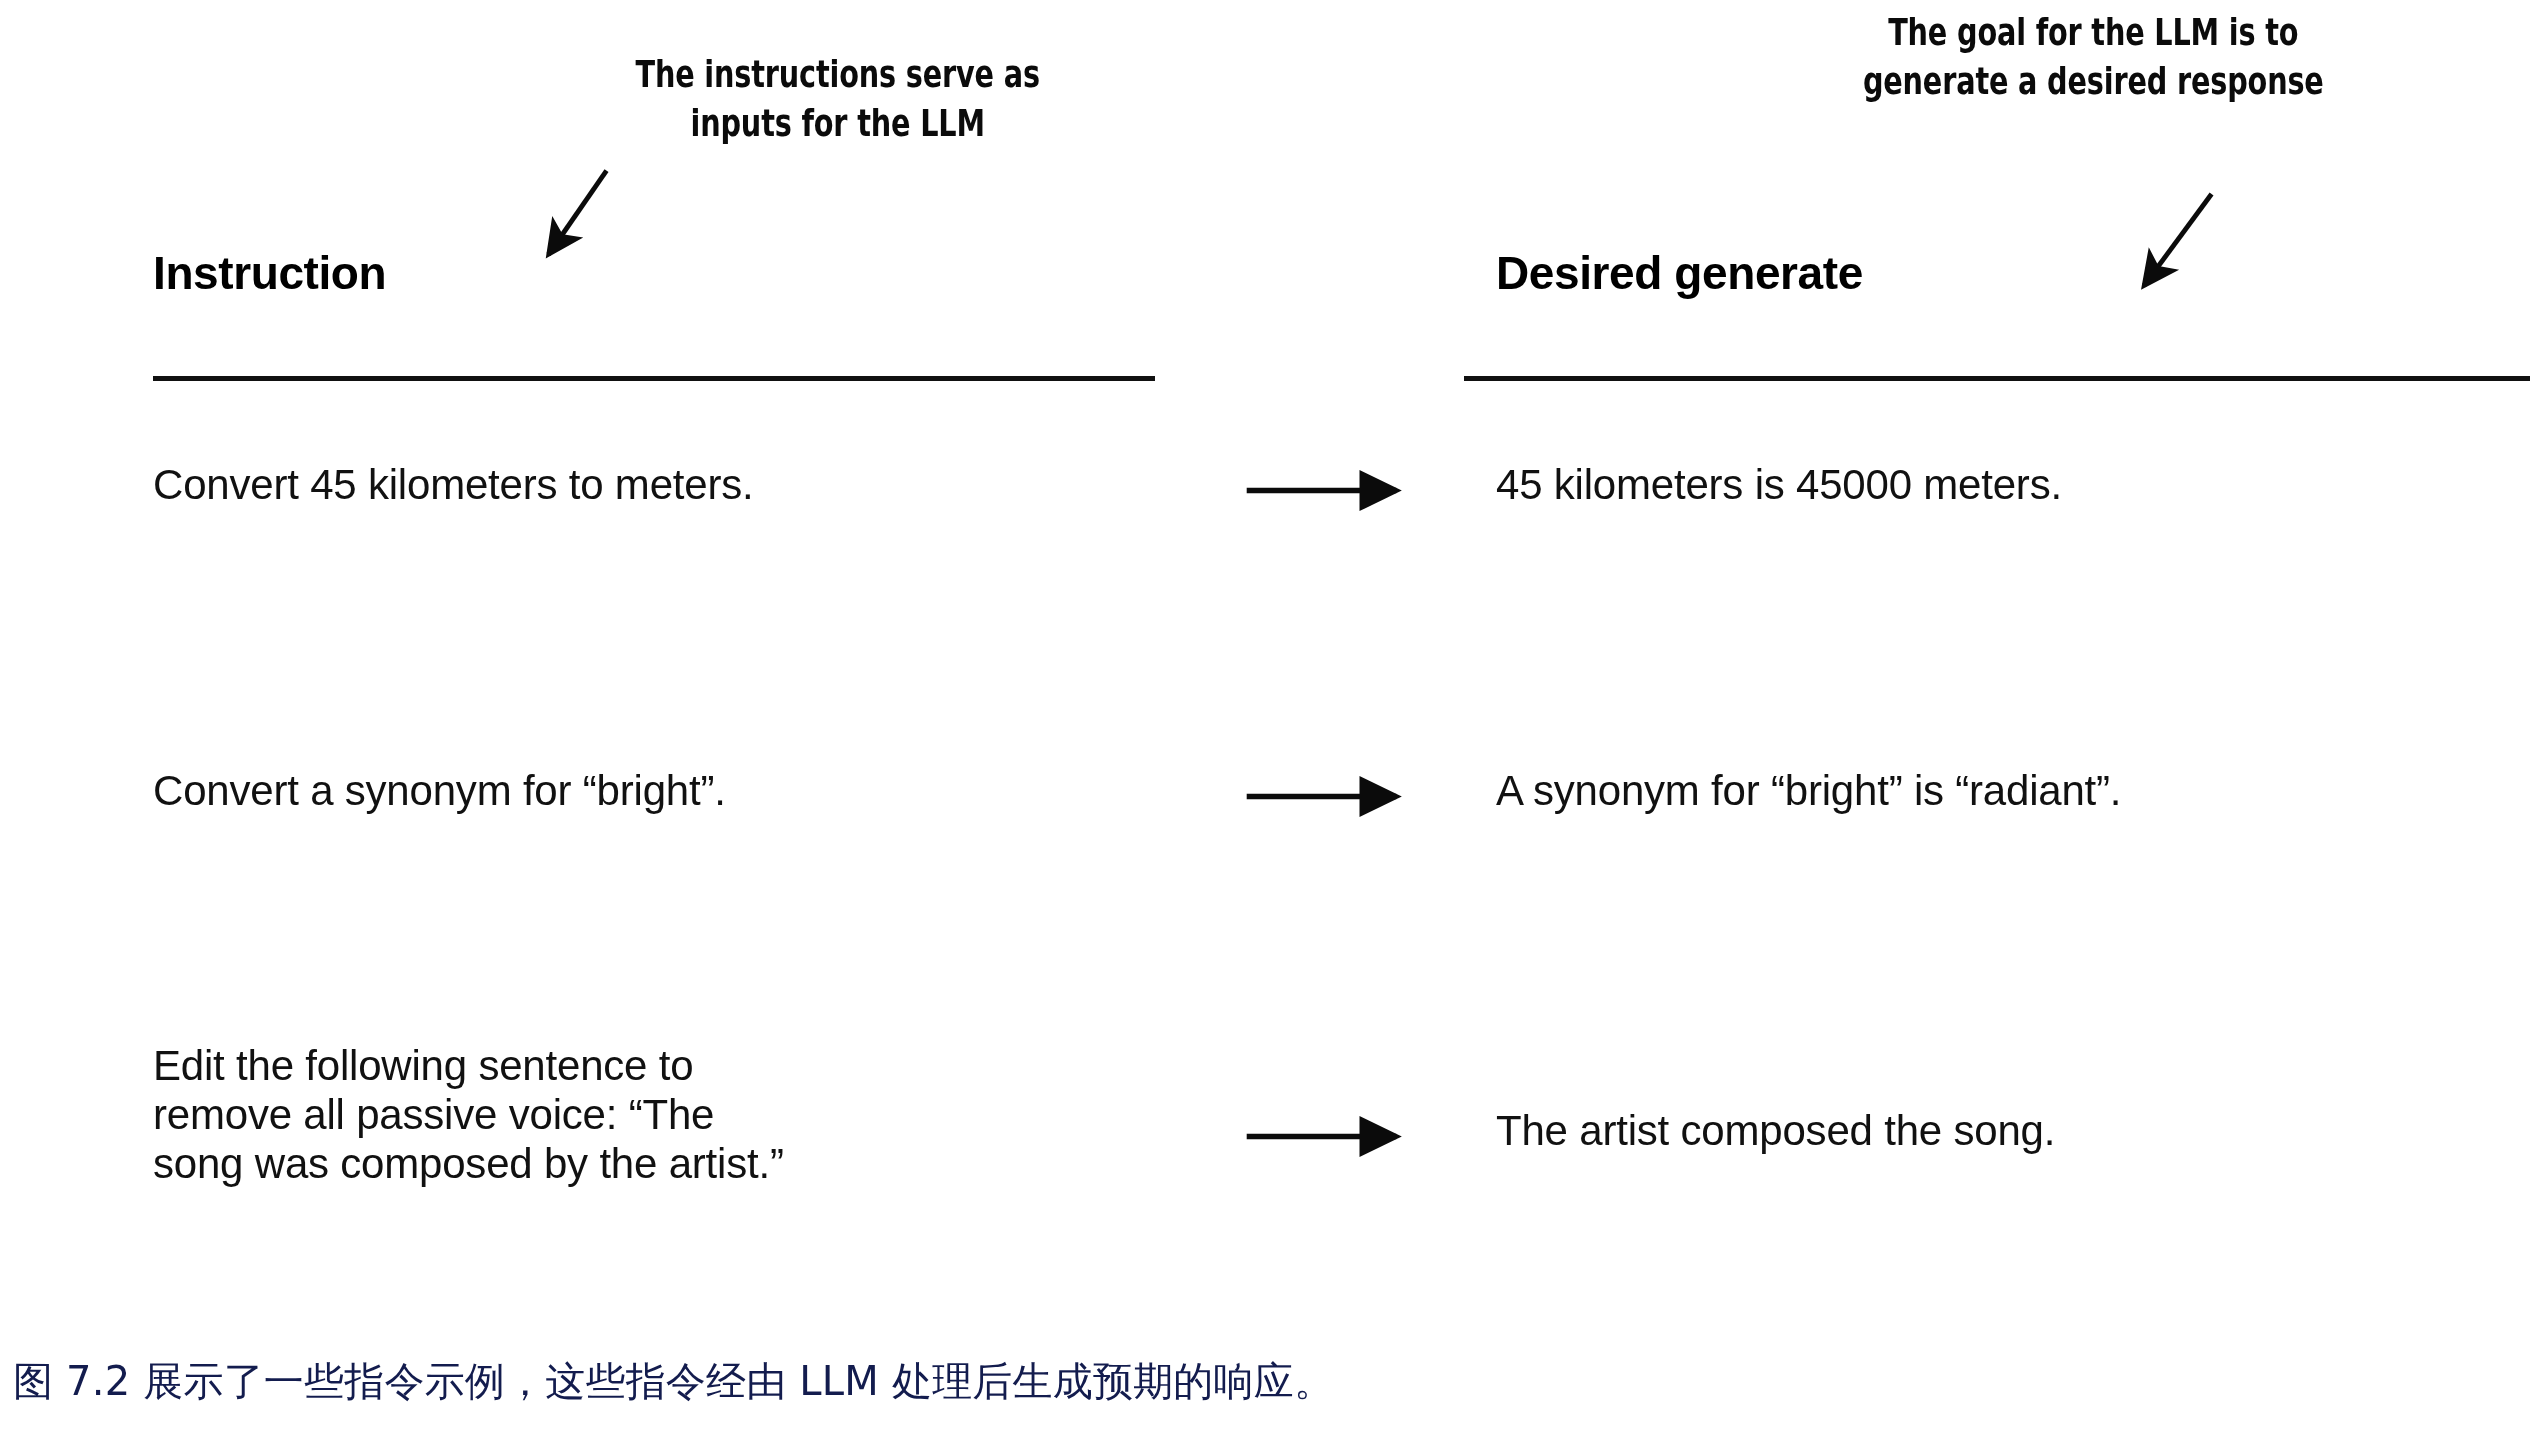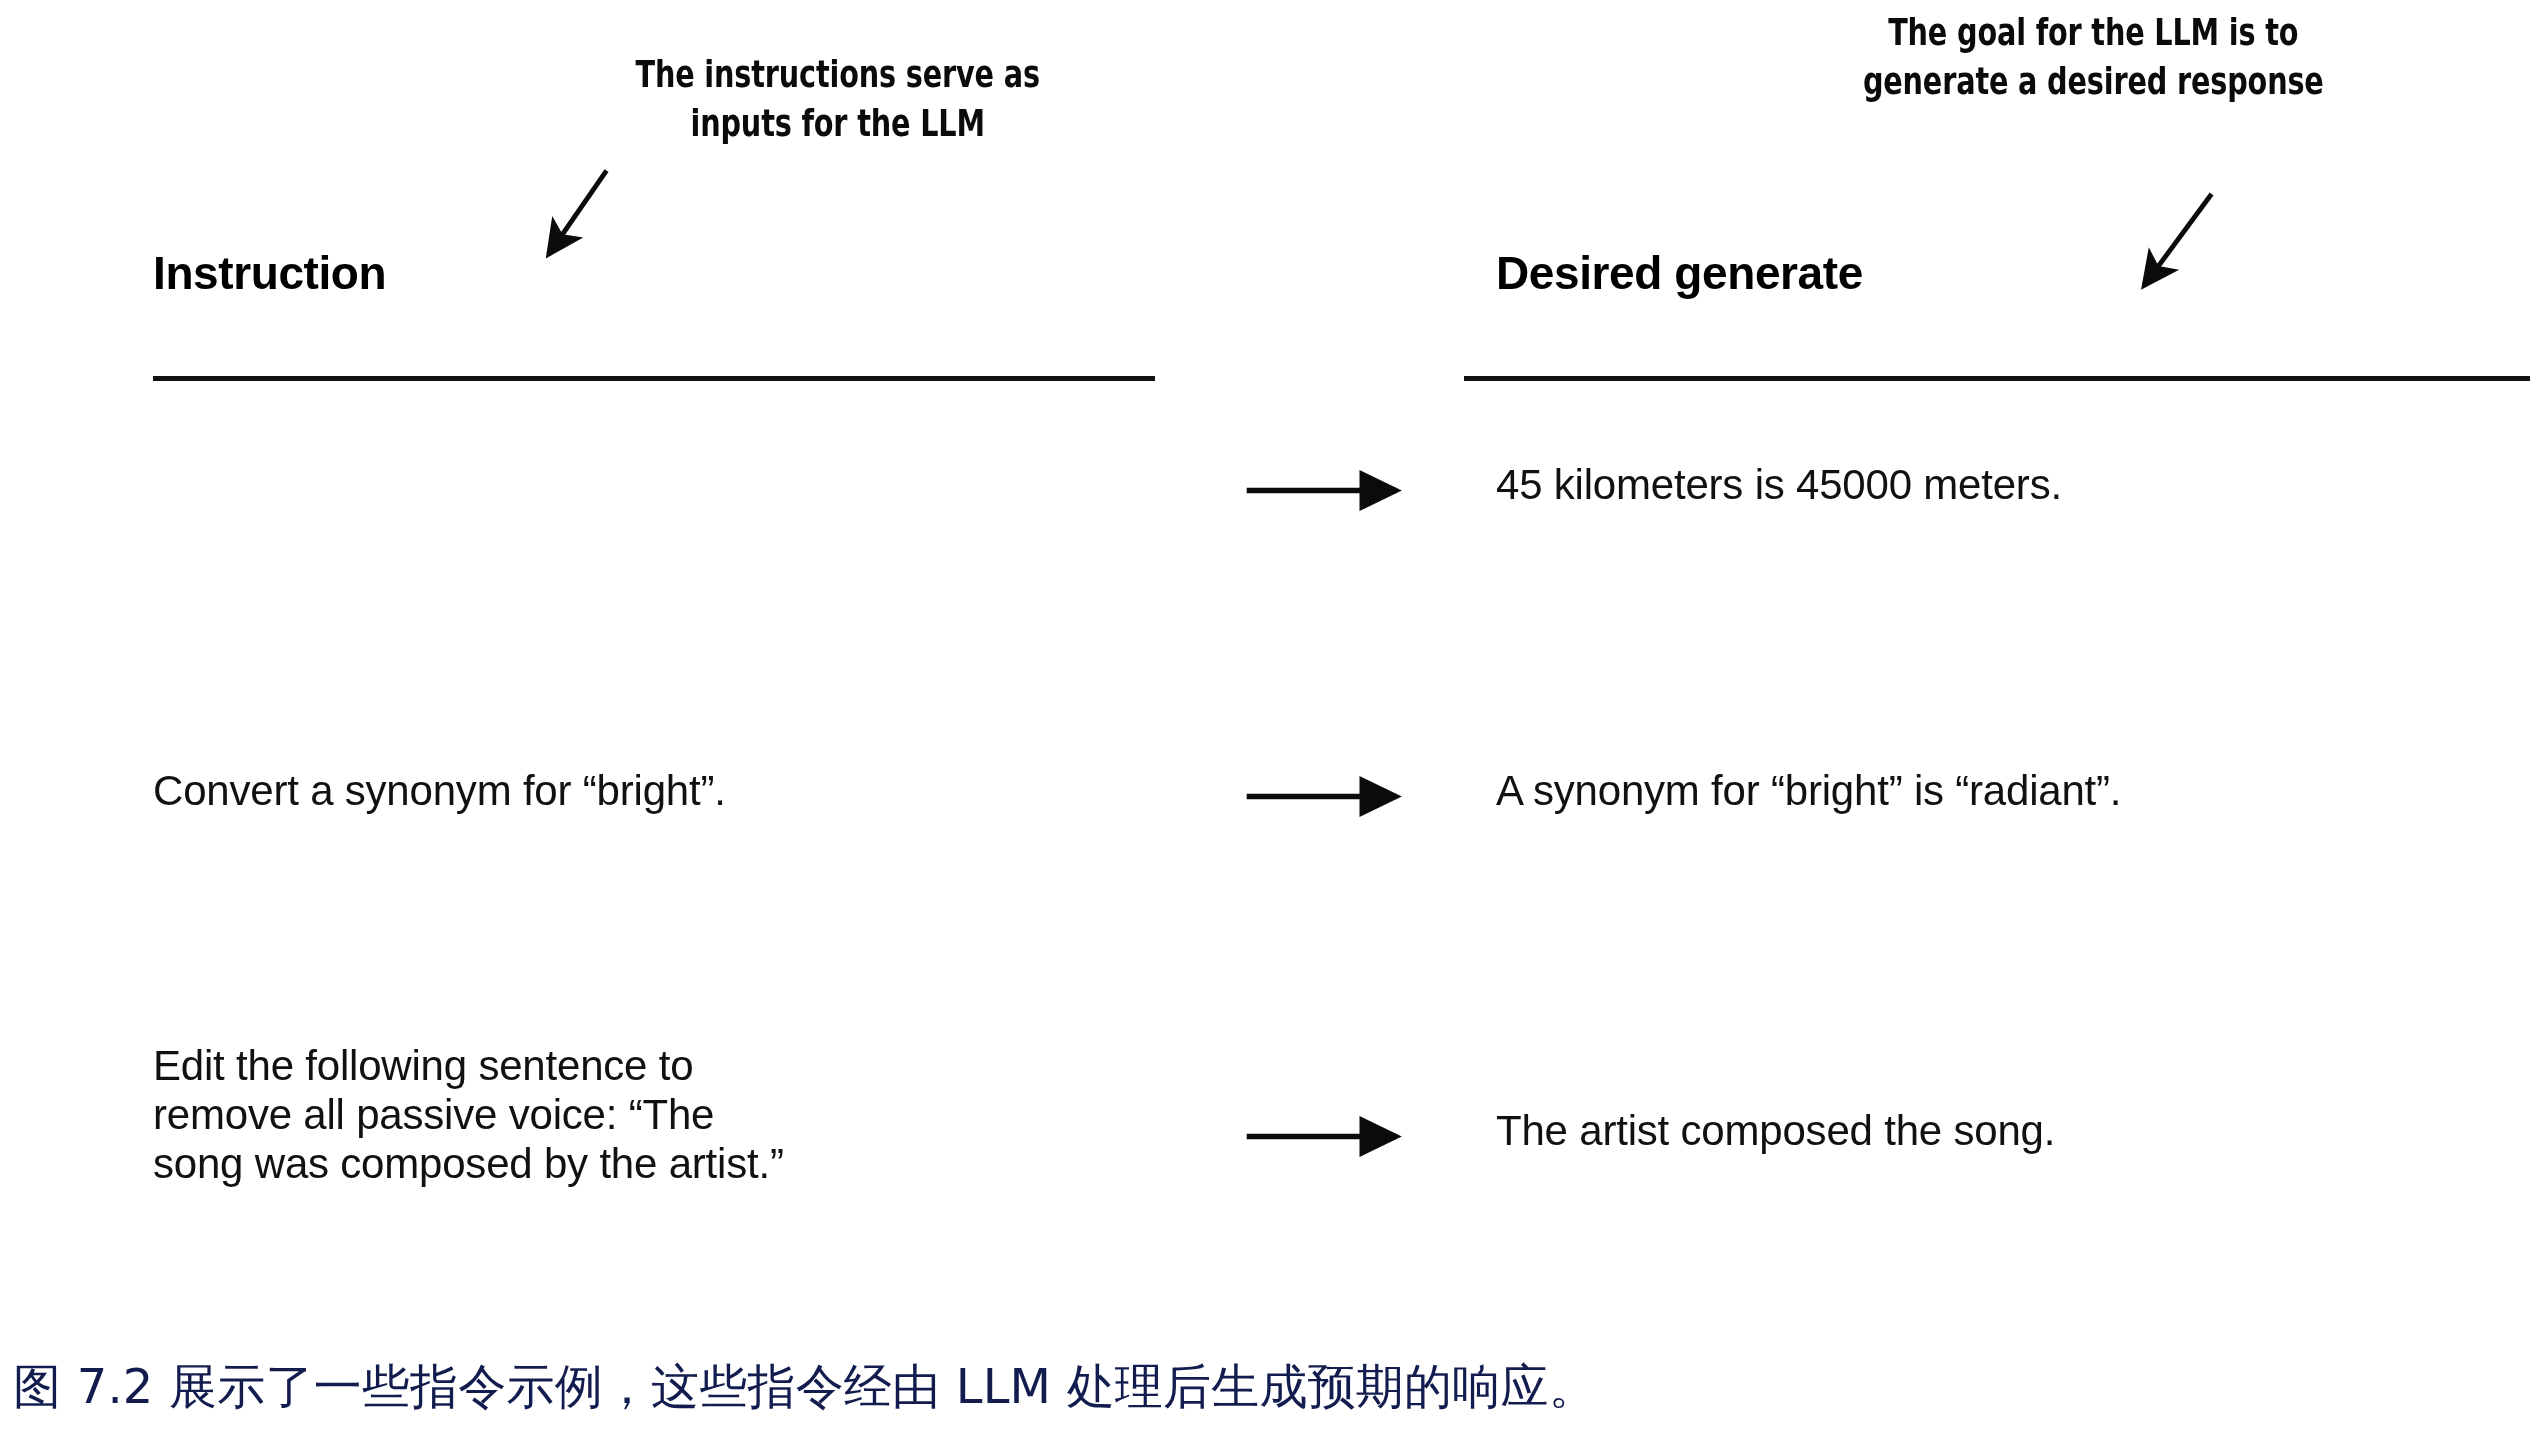--- a/index.html
+++ b/index.html
@@ -108,21 +108,21 @@
   #flow-arrow-1 { top: 473px; }
   #flow-arrow-2 { top: 779px; }
   #flow-arrow-3 { top: 1119px; }
 
   
   #caption {
     position: absolute;
     left: 13px;
     top: 1356px;
     font-family: "DejaVu Sans", "Liberation Sans", sans-serif;
-    font-size: 48px;
+    font-size: 40px;
     line-height: 1.25;
     letter-spacing: 0.2px;
     color: #131c4e;
     white-space: nowrap;
   }
 </style>
 </head>
 <body>
 
 <div class="figure">
@@ -154,20 +154,21 @@
     </defs>
     <line x1="122" y1="26" x2="38" y2="140" stroke="#0b0b0b" stroke-width="6" marker-end="url(#ah-callout-r)"></line>
   </svg>
 
   <div class="col-header" id="header-instruction">Instruction</div>
   <div class="col-header" id="header-response">Desired generate</div>
 
   <div class="rule" id="rule-left"></div>
   <div class="rule" id="rule-right"></div>
 
+  <div class="cell cell-left" id="row-1-instruction">Convert 45 kilometers to meters.</div>
   <svg class="flow-arrow" id="flow-arrow-1" viewBox="0 0 230 44">
     <defs>
       <marker id="ah-flow-1" markerWidth="8" markerHeight="8" refX="6.6" refY="4" orient="auto" markerUnits="strokeWidth">
         <path d="M0,0.3 L7.6,4 L0,7.7 Z" fill="#0b0b0b"></path>
       </marker>
     </defs>
     <line x1="4" y1="22" x2="192" y2="22" stroke="#0b0b0b" stroke-width="7" marker-end="url(#ah-flow-1)"></line>
   </svg>
   <div class="cell cell-right" id="row-1-response">45 kilometers is 45000 meters.</div>
 

